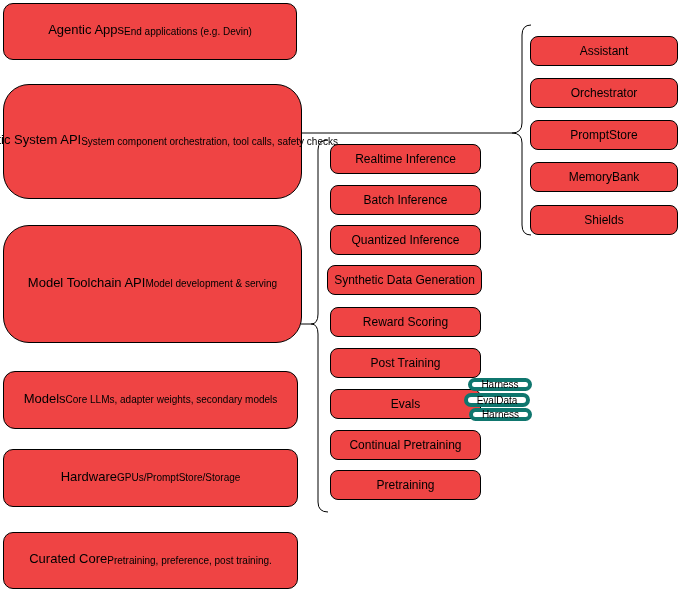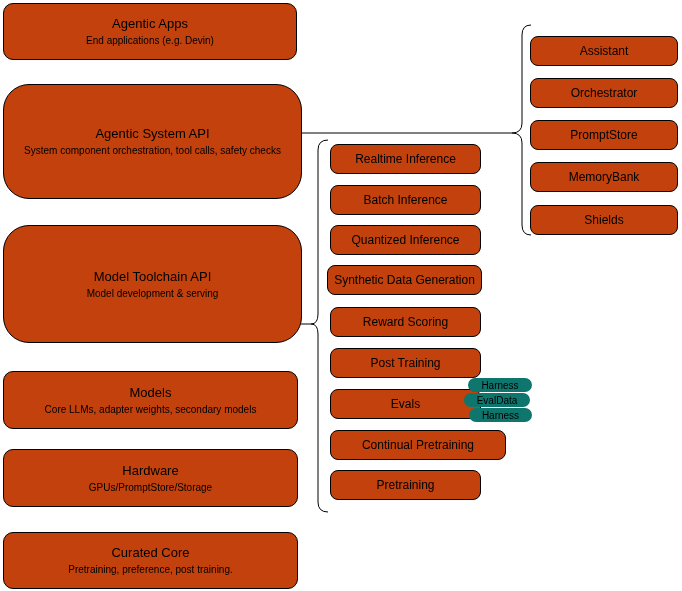--- a/index.html
+++ b/index.html
@@ -9,35 +9,35 @@
     background:#ffffff;
     font-family:"Liberation Sans", sans-serif;
     color:#000000;
     overflow:hidden;
   }
   .connector-layer { position:absolute; left:0; top:0; z-index:1; }
   .node {
     position:absolute;
     box-sizing:border-box;
     border:1px solid #000000;
-    background:#c2410c;
-    display:flex; flex-direction:column;
+    background:#ef4444;
+    display:flex; flex-direction:row;
     align-items:center; justify-content:center;
     text-align:center;
     z-index:2;
   }
   .node.big   { border-radius:26px; }
   .node.small { border-radius:10px; }
   .node.mid   { border-radius:8px; font-size:12px; }
   .node .title    { font-size:13px; line-height:15px; margin-bottom:4px; white-space:nowrap; }
   .node .subtitle { font-size:10px; line-height:12px; white-space:nowrap; }
   .badge {
     position:absolute;
     box-sizing:border-box;
-    border:7px solid #0f766e;
+    border:4px solid #0f766e;
     background:#ffffff;
     border-radius:999px;
     font-size:10px; line-height:11px;
     display:flex; align-items:center; justify-content:center;
     z-index:3;
     white-space:nowrap;
   }
 </style>
 </head>
 <body>
@@ -63,21 +63,21 @@
   <div class="node big" style="left:3px; top:84px; width:299px; height:115px;">
     <div class="title">Agentic System API</div>
     <div class="subtitle">System component orchestration, tool calls, safety checks</div>
   </div>
 
   <div class="node big" style="left:3px; top:225px; width:299px; height:118px;">
     <div class="title">Model Toolchain API</div>
     <div class="subtitle">Model development &amp; serving</div>
   </div>
 
-  <div class="node small" style="left:3px; top:371px; width:295px; height:58px;">
+  <div class="node small" style="left:3px; top:371px; width:295px; height:58px;border-radius:12px;">
     <div class="title">Models</div>
     <div class="subtitle">Core LLMs, adapter weights, secondary models</div>
   </div>
 
   <div class="node small" style="left:3px; top:449px; width:295px; height:58px;">
     <div class="title">Hardware</div>
     <div class="subtitle">GPUs/PromptStore/Storage</div>
   </div>
 
   <div class="node small" style="left:3px; top:532px; width:295px; height:57px;">
@@ -99,21 +99,21 @@
   </div>
   <div class="node mid" style="left:330px; top:307px; width:151px; height:30px;">
     <span>Reward Scoring</span>
   </div>
   <div class="node mid" style="left:330px; top:348px; width:151px; height:30px;">
     <span>Post Training</span>
   </div>
   <div class="node mid" style="left:330px; top:389px; width:151px; height:30px;">
     <span>Evals</span>
   </div>
-  <div class="node mid" style="left:330px; top:430px; width:176px; height:30px;">
+  <div class="node mid" style="left:330px; top:430px; width:151px; height:30px;">
     <span>Continual Pretraining</span>
   </div>
   <div class="node mid" style="left:330px; top:470px; width:151px; height:30px;">
     <span>Pretraining</span>
   </div>
 
   <div class="badge" style="left:468px; top:378px; width:64px; height:13px;">
     <span>Harness</span>
   </div>
   <div class="badge" style="left:464px; top:393px; width:66px; height:14px;">

